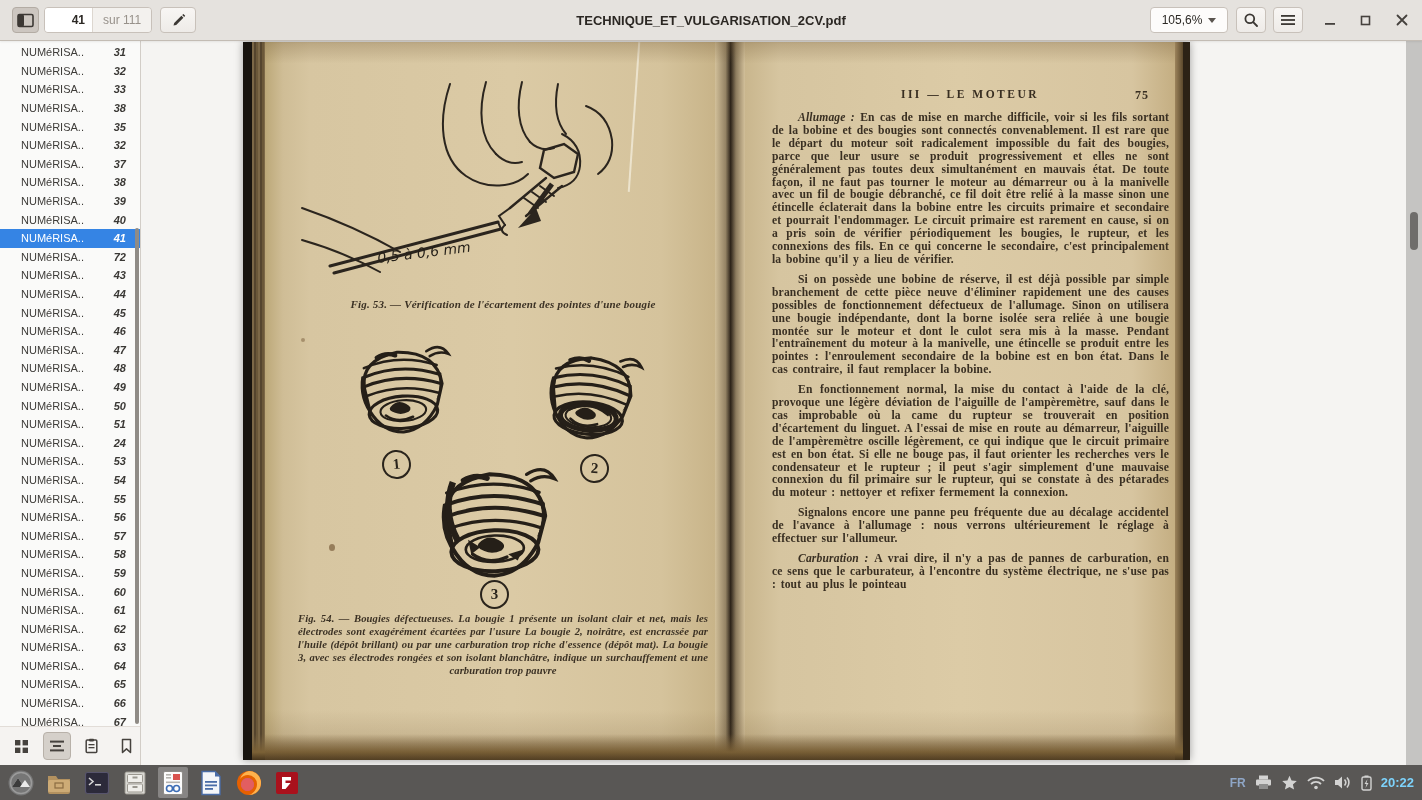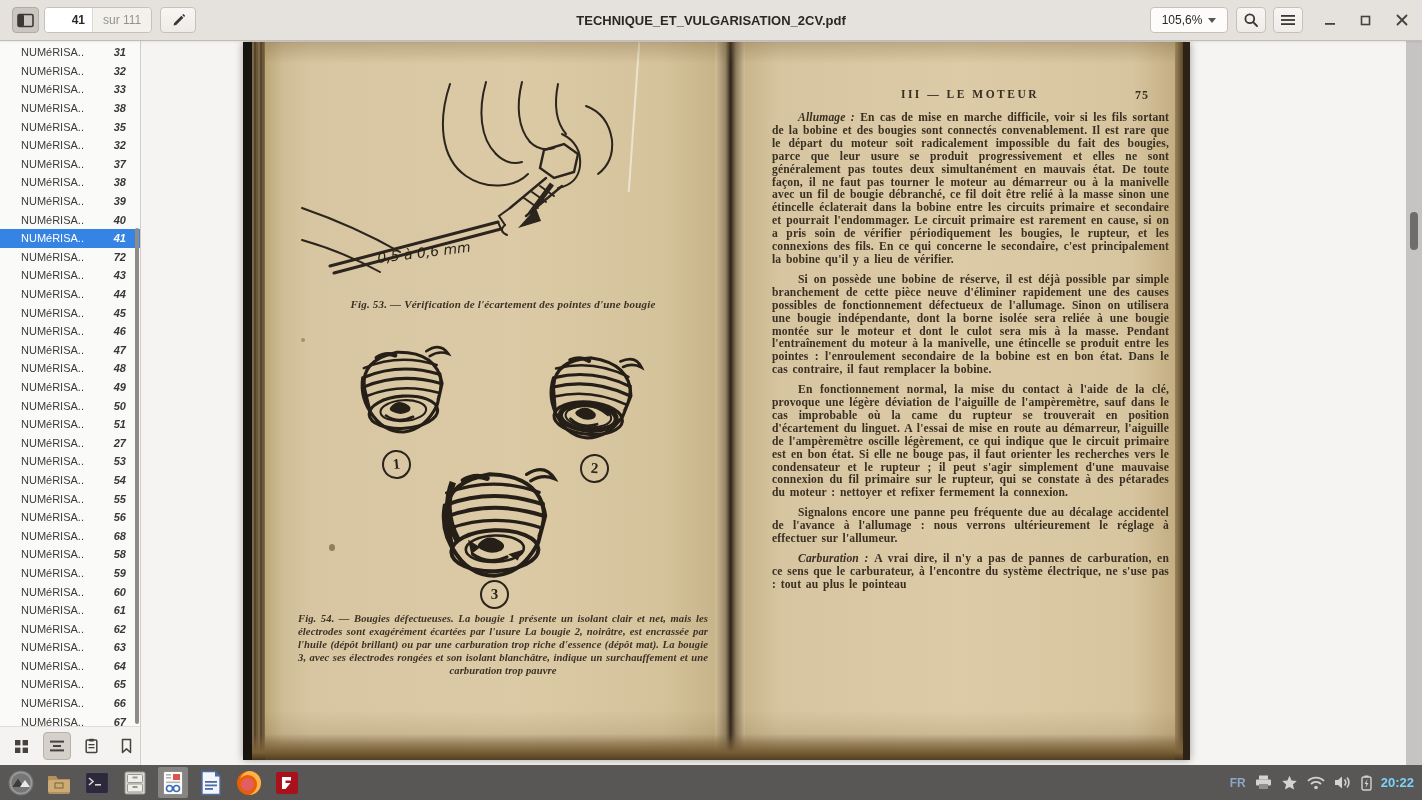--- a/index.html
+++ b/index.html
@@ -230,41 +230,41 @@
         <div class="side-row">
           <span class="s-label">NUMéRISA..</span>
           <span class="s-num">50</span>
         </div>
         <div class="side-row">
           <span class="s-label">NUMéRISA..</span>
           <span class="s-num">51</span>
         </div>
         <div class="side-row">
           <span class="s-label">NUMéRISA..</span>
-          <span class="s-num">27</span>
+          <span class="s-num">24</span>
         </div>
         <div class="side-row">
           <span class="s-label">NUMéRISA..</span>
           <span class="s-num">53</span>
         </div>
         <div class="side-row">
           <span class="s-label">NUMéRISA..</span>
           <span class="s-num">54</span>
         </div>
         <div class="side-row">
           <span class="s-label">NUMéRISA..</span>
           <span class="s-num">55</span>
         </div>
         <div class="side-row">
           <span class="s-label">NUMéRISA..</span>
           <span class="s-num">56</span>
         </div>
         <div class="side-row">
           <span class="s-label">NUMéRISA..</span>
-          <span class="s-num">68</span>
+          <span class="s-num">57</span>
         </div>
         <div class="side-row">
           <span class="s-label">NUMéRISA..</span>
           <span class="s-num">58</span>
         </div>
         <div class="side-row">
           <span class="s-label">NUMéRISA..</span>
           <span class="s-num">59</span>
         </div>
         <div class="side-row">

